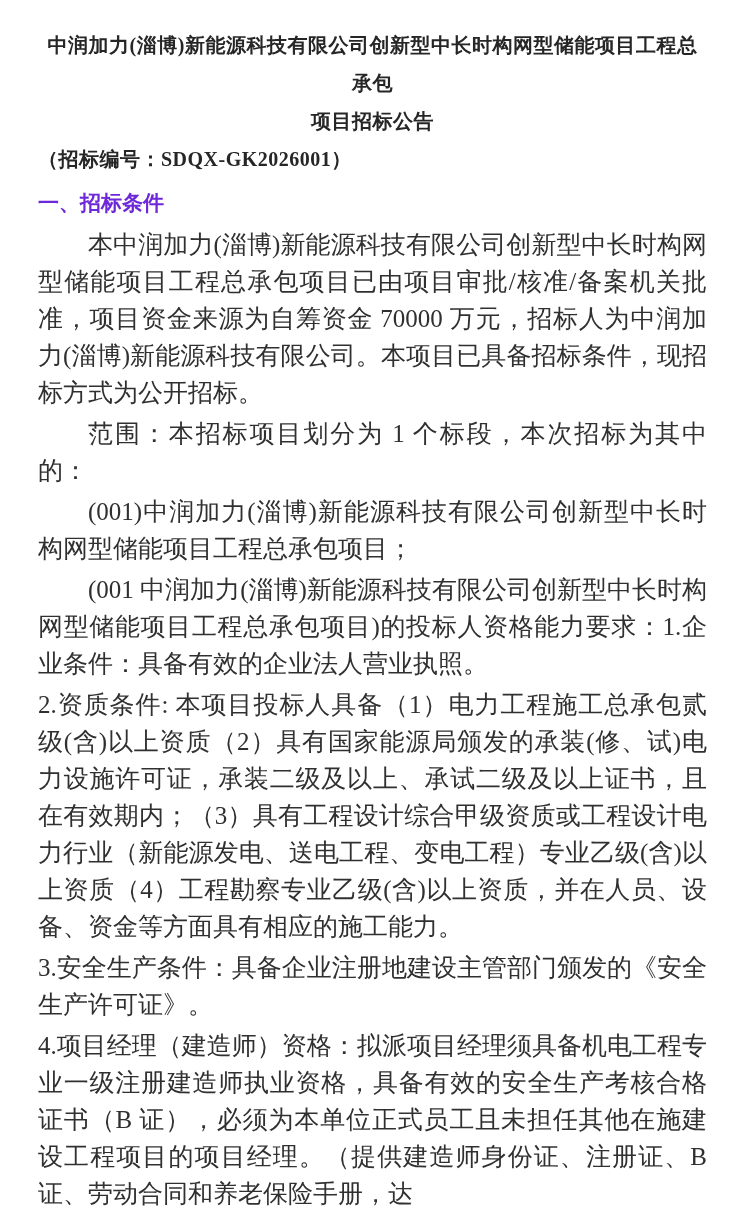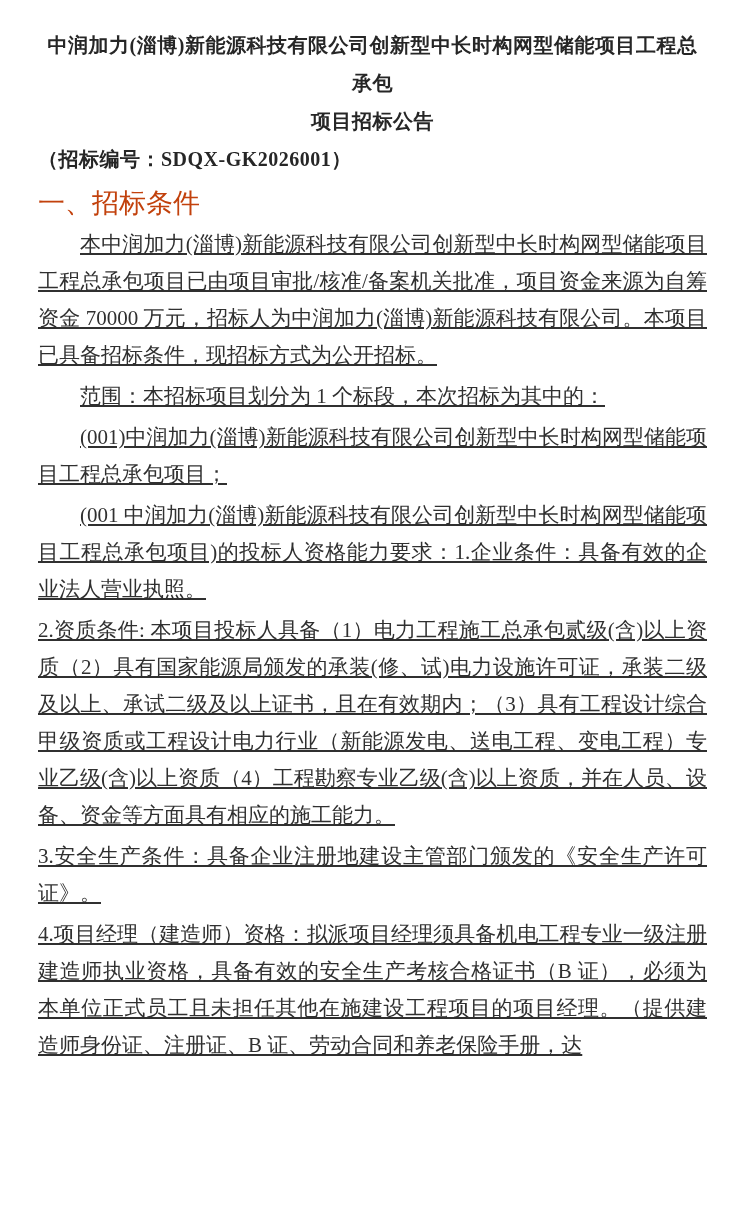--- a/index.html
+++ b/index.html
@@ -38,35 +38,34 @@
     line-height: 38px;
     letter-spacing: 0.5px;
   }
   .location {
     margin-top: 52px;
     font-size: 18px;
     line-height: 30px;
     color: #303030;
   }
   h2.sec-heading {
-    font-size: 27px;
-    font-weight: normal;
-    color: #c2410c;
+    font-size: 21px;
+    font-weight: bold;
+    color: #6d28d9;
     margin: 8px 0 6px 0;
     line-height: 34px;
     font-family: "Liberation Sans", "DejaVu Sans", sans-serif;
   }
   p.body-para {
-    font-size: 21px;
+    font-size: 25px;
     line-height: 37px;
     margin: 0 0 4px 0;
     text-align: justify;
     text-justify: inter-ideograph;
     color: #303030;
-    text-decoration: underline;
   }
   p.indent {
     text-indent: 2em;
   }
 </style>
 </head>
 <body>
 
 <div class="page">
 

